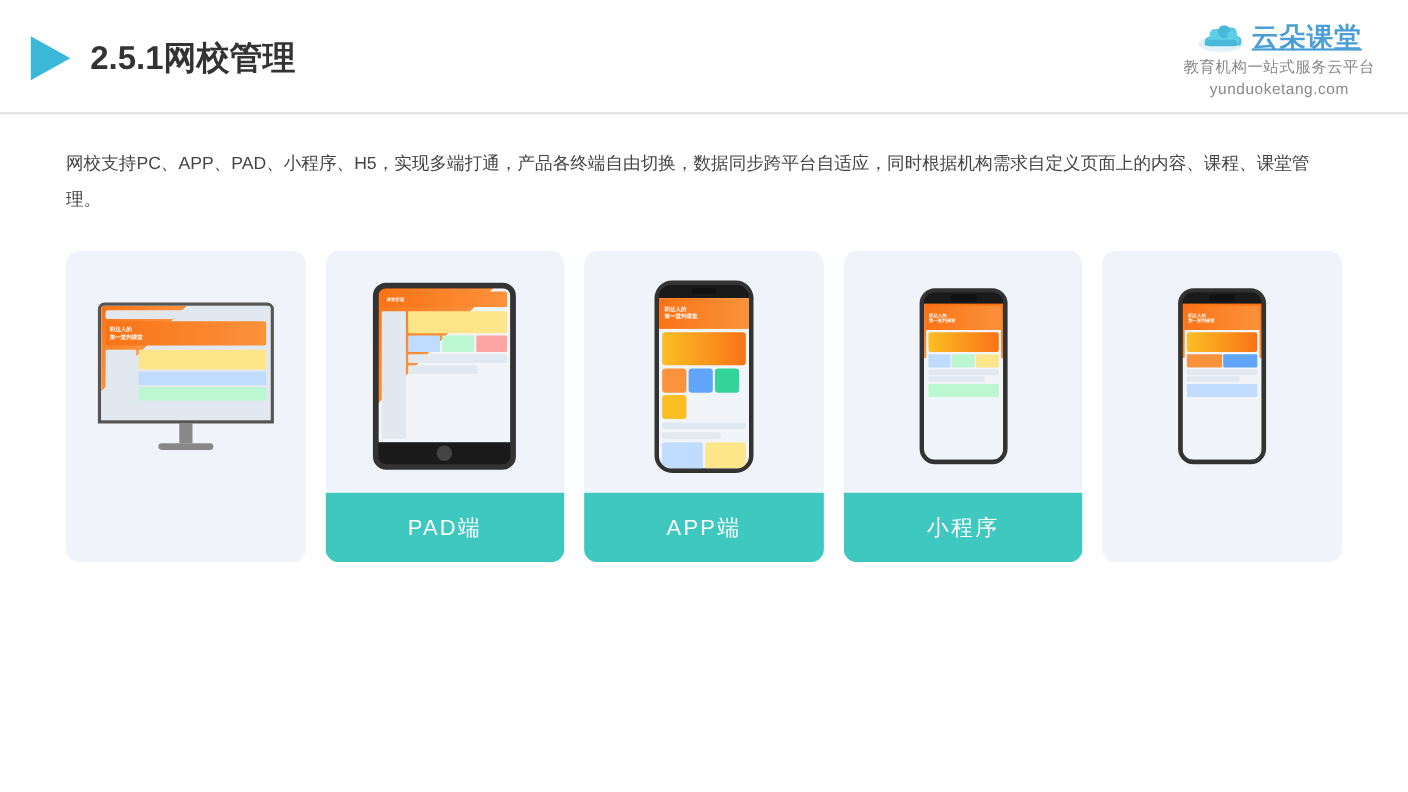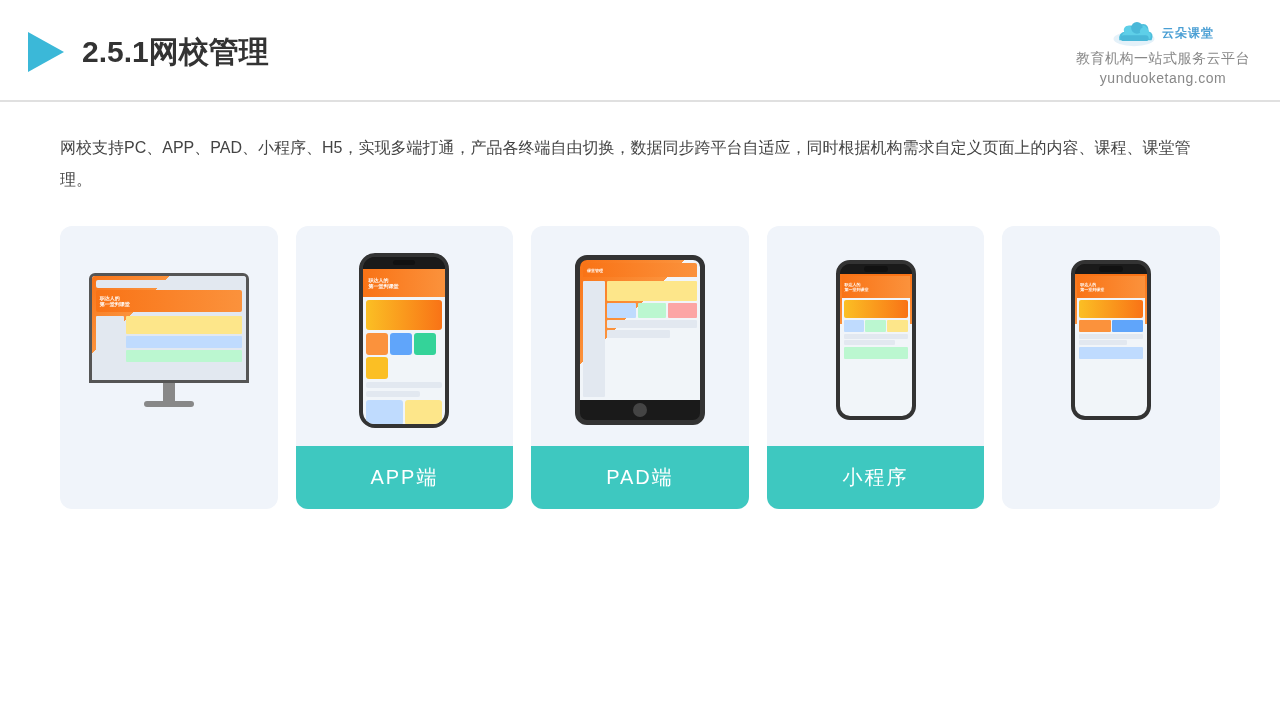--- a/index.html
+++ b/index.html
@@ -42,24 +42,25 @@
     .logo-cloud {
       display: flex;
       align-items: center;
       gap: 6px;
     }
     .cloud-icon-svg {
       width: 44px;
       height: 30px;
     }
     .logo-text-main {
-      font-size: 12px;
+      font-size: 24px;
       font-weight: bold;
       color: #4a9fd4;
       letter-spacing: 1px;
+      text-decoration: underline;
     }
     .logo-sub {
       font-size: 14px;
       color: #888;
       margin-top: 2px;
       letter-spacing: 0.5px;
     }
 
     
     .main-content {
@@ -345,51 +346,20 @@
             </div>
           </div>
           <div class="monitor-neck"></div>
           <div class="monitor-base"></div>
         </div>
       </div>
     </div>
 
     <div class="device-card">
       <div class="device-image-area">
-        <div class="app-phone">
-          <div class="app-phone-notch">
-            <div class="app-phone-notch-inner"></div>
-          </div>
-          <div class="app-phone-screen">
-            <div class="app-phone-header">
-              <div class="app-phone-header-text">职达人的<br>第一堂判课堂</div>
-            </div>
-            <div class="app-phone-content">
-              <div class="app-phone-banner"></div>
-              <div class="app-phone-grid">
-                <div class="app-phone-cell cell-orange"></div>
-                <div class="app-phone-cell cell-blue"></div>
-                <div class="app-phone-cell cell-green"></div>
-                <div class="app-phone-cell cell-yellow"></div>
-              </div>
-              <div style="height:6px;background:#e2e8f0;border-radius:2px;"></div>
-              <div style="height:6px;background:#e2e8f0;border-radius:2px;width:70%;"></div>
-              <div style="display:flex;gap:2px;">
-                <div style="flex:1;height:25px;background:#bfdbfe;border-radius:3px;"></div>
-                <div style="flex:1;height:25px;background:#fde68a;border-radius:3px;"></div>
-              </div>
-            </div>
-          </div>
-        </div>
-      </div>
-      <div class="device-label-bar">APP端</div>
-    </div>
-
-    <div class="device-card">
-      <div class="device-image-area">
         <div class="tablet-device">
           <div class="tablet-body">
             <div class="tablet-screen">
               <div style="height:14px;background:linear-gradient(90deg,#f97316,#fb923c);border-radius:2px 2px 0 0;display:flex;align-items:center;padding:0 4px;">
                 <span style="color:white;font-size:4px;font-weight:bold;">课堂管理</span>
               </div>
               <div style="display:flex;gap:2px;margin-top:2px;flex:1;">
                 <div style="width:22px;background:#e2e8f0;border-radius:1px;"></div>
                 <div style="flex:1;display:flex;flex-direction:column;gap:2px;">
                   <div style="height:20px;background:#fde68a;border-radius:1px;"></div>
@@ -405,20 +375,51 @@
             </div>
             <div class="tablet-home-btn"></div>
           </div>
         </div>
       </div>
       <div class="device-label-bar">PAD端</div>
     </div>
 
     <div class="device-card">
       <div class="device-image-area">
+        <div class="app-phone">
+          <div class="app-phone-notch">
+            <div class="app-phone-notch-inner"></div>
+          </div>
+          <div class="app-phone-screen">
+            <div class="app-phone-header">
+              <div class="app-phone-header-text">职达人的<br>第一堂判课堂</div>
+            </div>
+            <div class="app-phone-content">
+              <div class="app-phone-banner"></div>
+              <div class="app-phone-grid">
+                <div class="app-phone-cell cell-orange"></div>
+                <div class="app-phone-cell cell-blue"></div>
+                <div class="app-phone-cell cell-green"></div>
+                <div class="app-phone-cell cell-yellow"></div>
+              </div>
+              <div style="height:6px;background:#e2e8f0;border-radius:2px;"></div>
+              <div style="height:6px;background:#e2e8f0;border-radius:2px;width:70%;"></div>
+              <div style="display:flex;gap:2px;">
+                <div style="flex:1;height:25px;background:#bfdbfe;border-radius:3px;"></div>
+                <div style="flex:1;height:25px;background:#fde68a;border-radius:3px;"></div>
+              </div>
+            </div>
+          </div>
+        </div>
+      </div>
+      <div class="device-label-bar">APP端</div>
+    </div>
+
+    <div class="device-card">
+      <div class="device-image-area">
         <div class="phone-device">
           <div class="phone-body">
             <div class="phone-notch">
               <div class="phone-notch-inner"></div>
             </div>
             <div class="phone-screen">
               <div style="height:22px;background:linear-gradient(90deg,#f97316,#fb923c);display:flex;align-items:center;padding:0 3px;">
                 <span style="color:white;font-size:4px;font-weight:bold;">职达人的<br>第一堂判课堂</span>
               </div>
               <div style="padding:2px;background:#f1f5f9;flex:1;">

